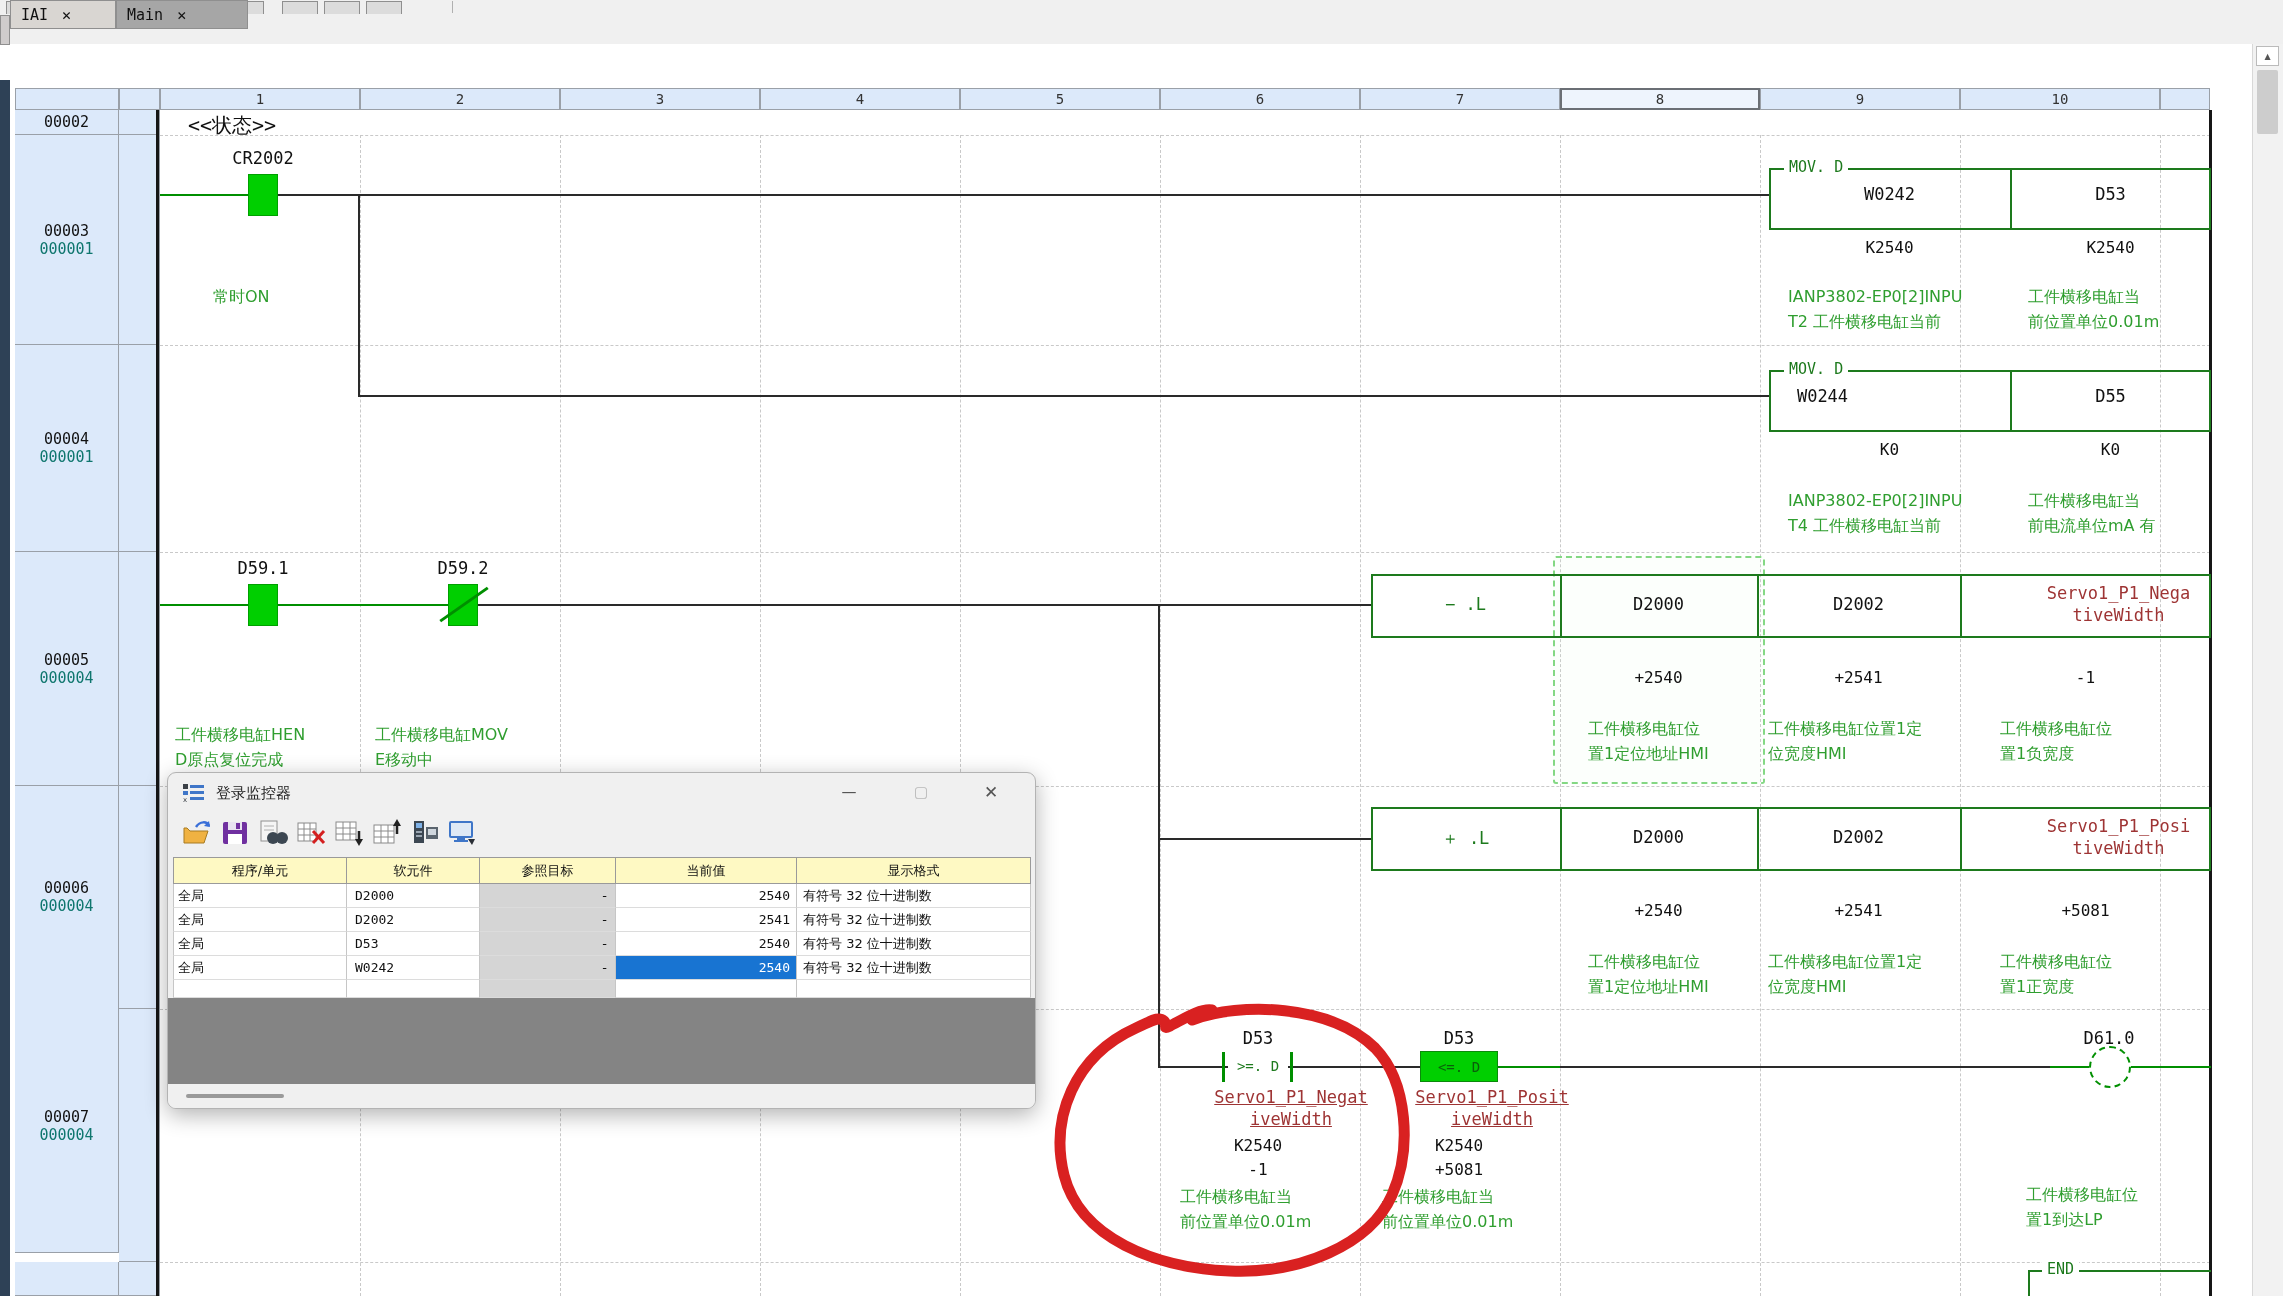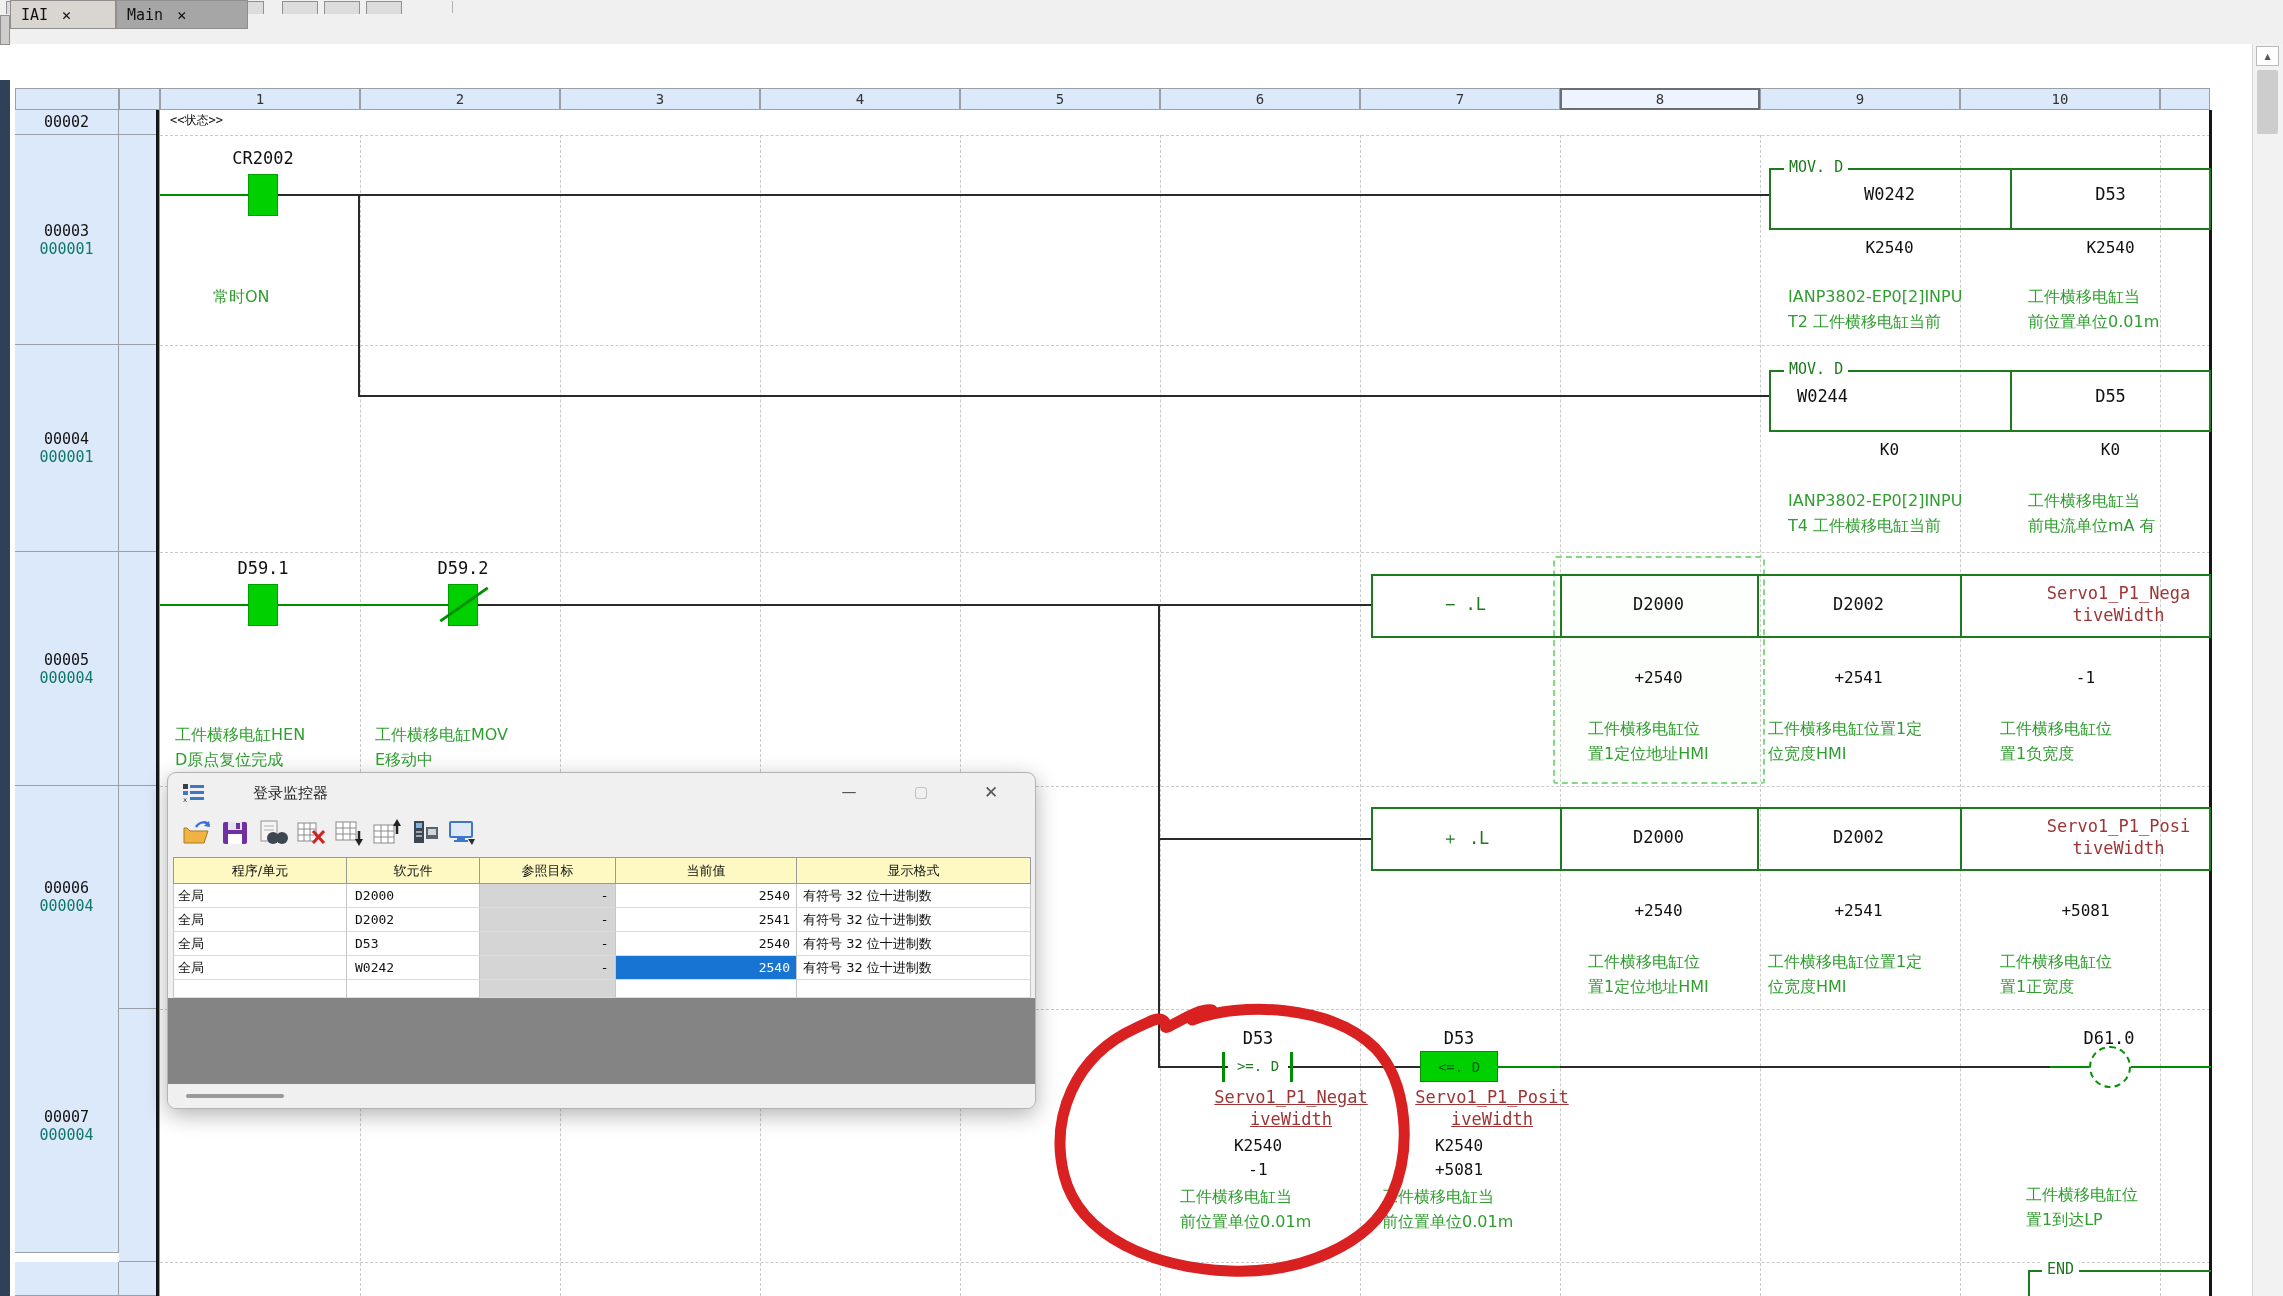--- a/index.html
+++ b/index.html
@@ -43,21 +43,21 @@
   .selrect{border:2px dashed #84d884;border-radius:3px;background:rgba(220,250,220,0.08);}
   .cmpbar{background:#008f00;width:3px;height:30px;}
   .cmpop{font-size:14px;color:#1d7a1d;text-align:center;background:#fff;}
   .cmpbox{background:#00cf00;border:1px solid #0a8a0a;box-sizing:border-box;display:flex;
           align-items:center;justify-content:center;font-size:14px;color:#0b5e0b;}
   .coil{border:2px dashed #008f00;border-radius:50%;box-sizing:border-box;background:#fff;}
   
   #monwin{left:167px;top:772px;width:867px;height:335px;background:#f0f0f0;border:1px solid #b3b3b3;
           border-radius:9px;box-shadow:0 6px 22px rgba(0,0,0,.3);overflow:hidden;z-index:10;}
   .mw{position:absolute;}
-  .mtitle{font-size:15px;color:#222;margin-left:37px;}
+  .mtitle{font-size:15px;color:#222;}
   .wbtn{width:34px;height:26px;display:flex;align-items:center;justify-content:center;
         font-size:15px;color:#555;cursor:pointer;}
   .mth{background:#fef9c3;border:1px solid #9a9a9a;box-sizing:border-box;display:flex;align-items:center;
        justify-content:center;font-size:13px;color:#111;height:27px;}
   .mtd{background:#fff;border-right:1px solid #c6c6c6;border-bottom:1px solid #dcdcdc;box-sizing:border-box;
        font-size:13px;color:#111;height:24px;display:flex;align-items:center;}
   .refcell{background:#d5d5d5;justify-content:flex-end;padding-right:8px;}
   .valcell{justify-content:flex-end;padding-right:6px;}
   .selcell{background:#1874d2;color:#fff;}
   
@@ -179,21 +179,21 @@
   <div class="a vdash" style="left:1160px;top:135px;height:1161px"></div>
   <div class="a vdash" style="left:1360px;top:135px;height:1161px"></div>
   <div class="a vdash" style="left:1560px;top:135px;height:1161px"></div>
   <div class="a vdash" style="left:1760px;top:135px;height:1161px"></div>
   <div class="a vdash" style="left:1960px;top:135px;height:1161px"></div>
   <div class="a vdash" style="left:2160px;top:135px;height:1161px"></div>
 
   <div class="a rail" style="left:156px;top:110px;width:3px;height:1186px"></div>
   <div class="a rail" style="left:2209px;top:110px;width:3px;height:1186px"></div>
 
-  <div class="a mono" style="left:170px;top:112px;font-size:12px;color:#111">&lt;&lt;状态&gt;&gt;</div>
+  <div class="a mono" style="left:188px;top:112px;font-size:20px;color:#111">&lt;&lt;状态&gt;&gt;</div>
 
   <div class="a wireg" style="left:160px;top:194px;width:88px"></div>
   <div class="a lbl mono" style="left:213px;top:148px;width:100px">CR2002</div>
   <div class="a contact" style="left:248px;top:174px;width:30px;height:42px"></div>
   <div class="a wire" style="left:278px;top:194px;width:1491px"></div>
   <div class="a vwire" style="left:358px;top:194px;height:203px"></div>
   <div class="a cmt" style="left:213px;top:284px">常时ON</div>
   <div class="a blk" style="left:1769px;top:168px;width:442px;height:62px"></div>
   <div class="a celldiv" style="left:2010px;top:168px;height:62px"></div>
   <div class="a blklbl mono" style="left:1784px;top:158px">MOV. D</div>

